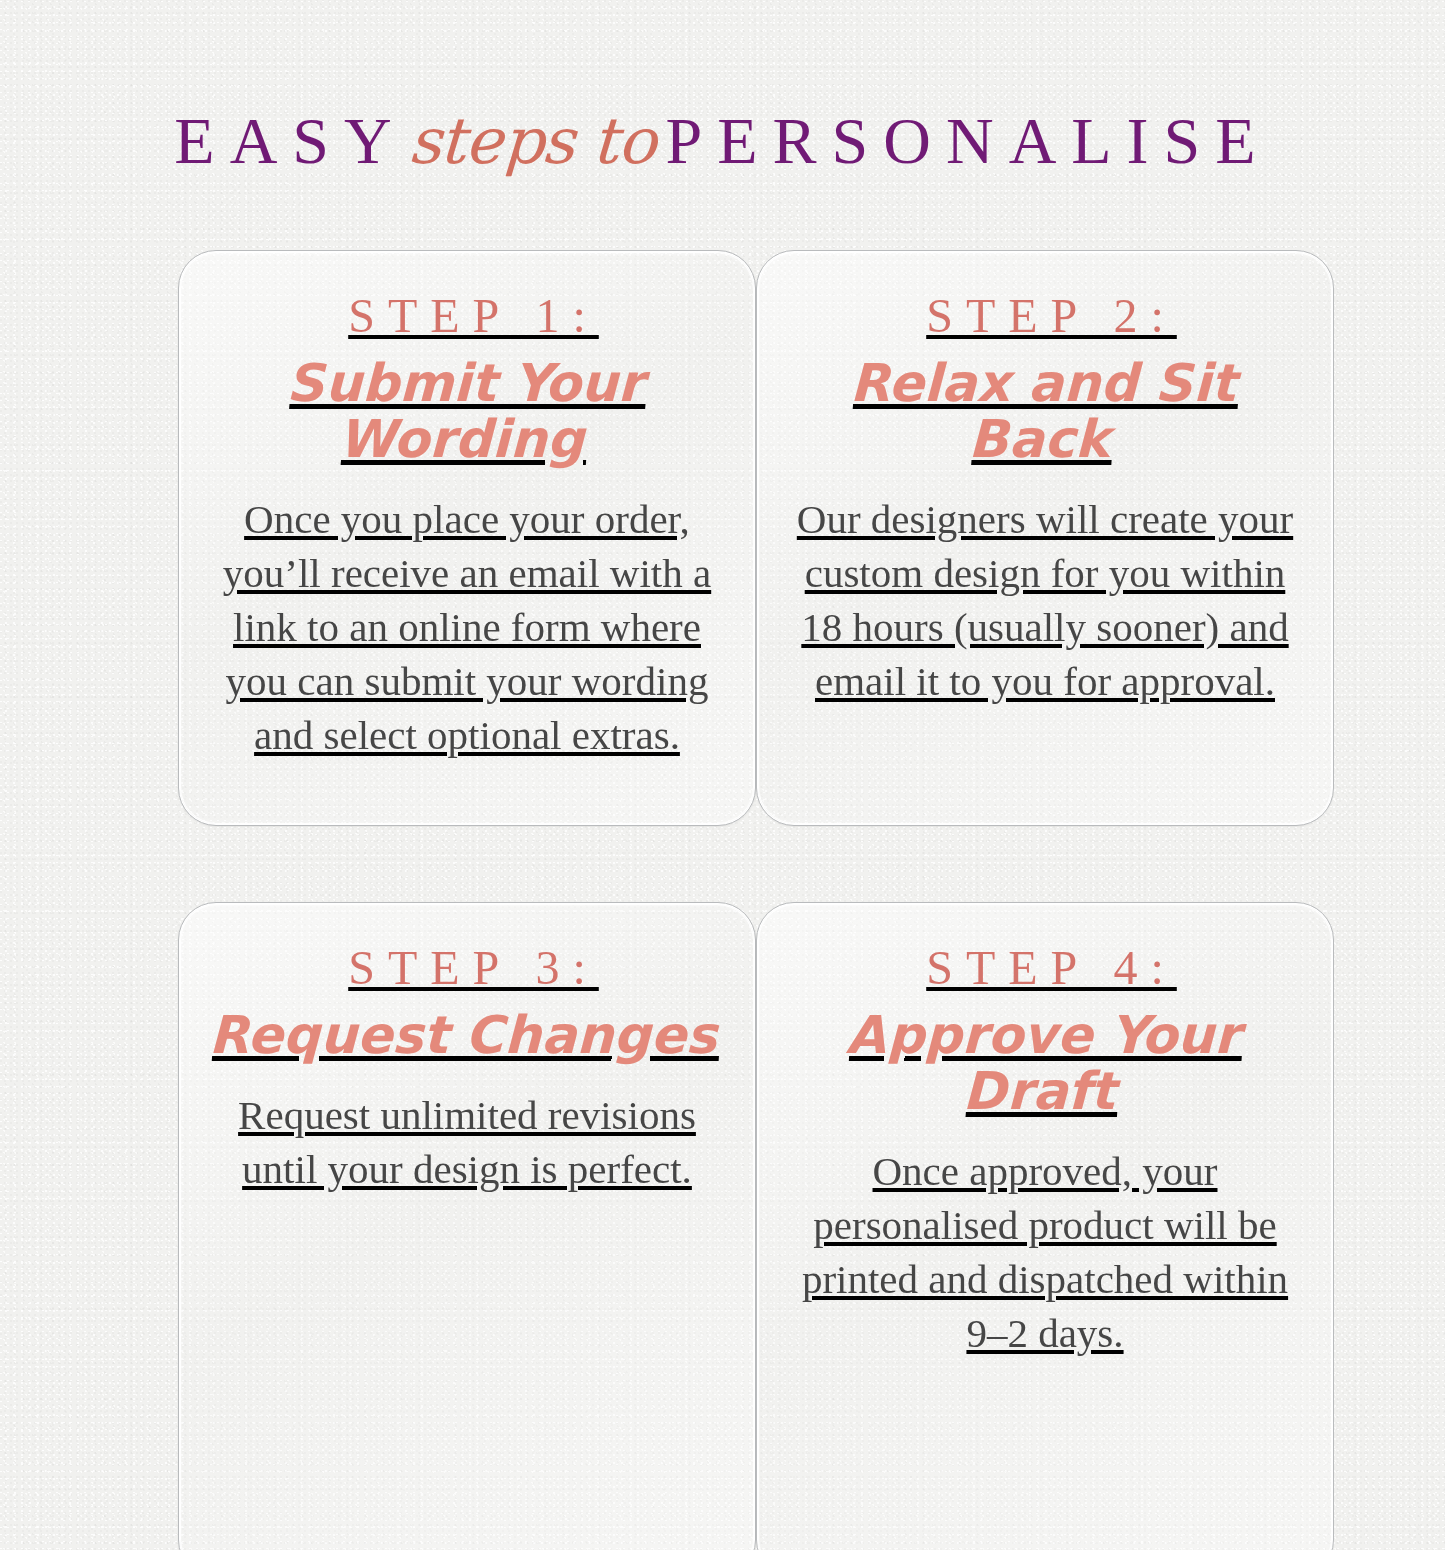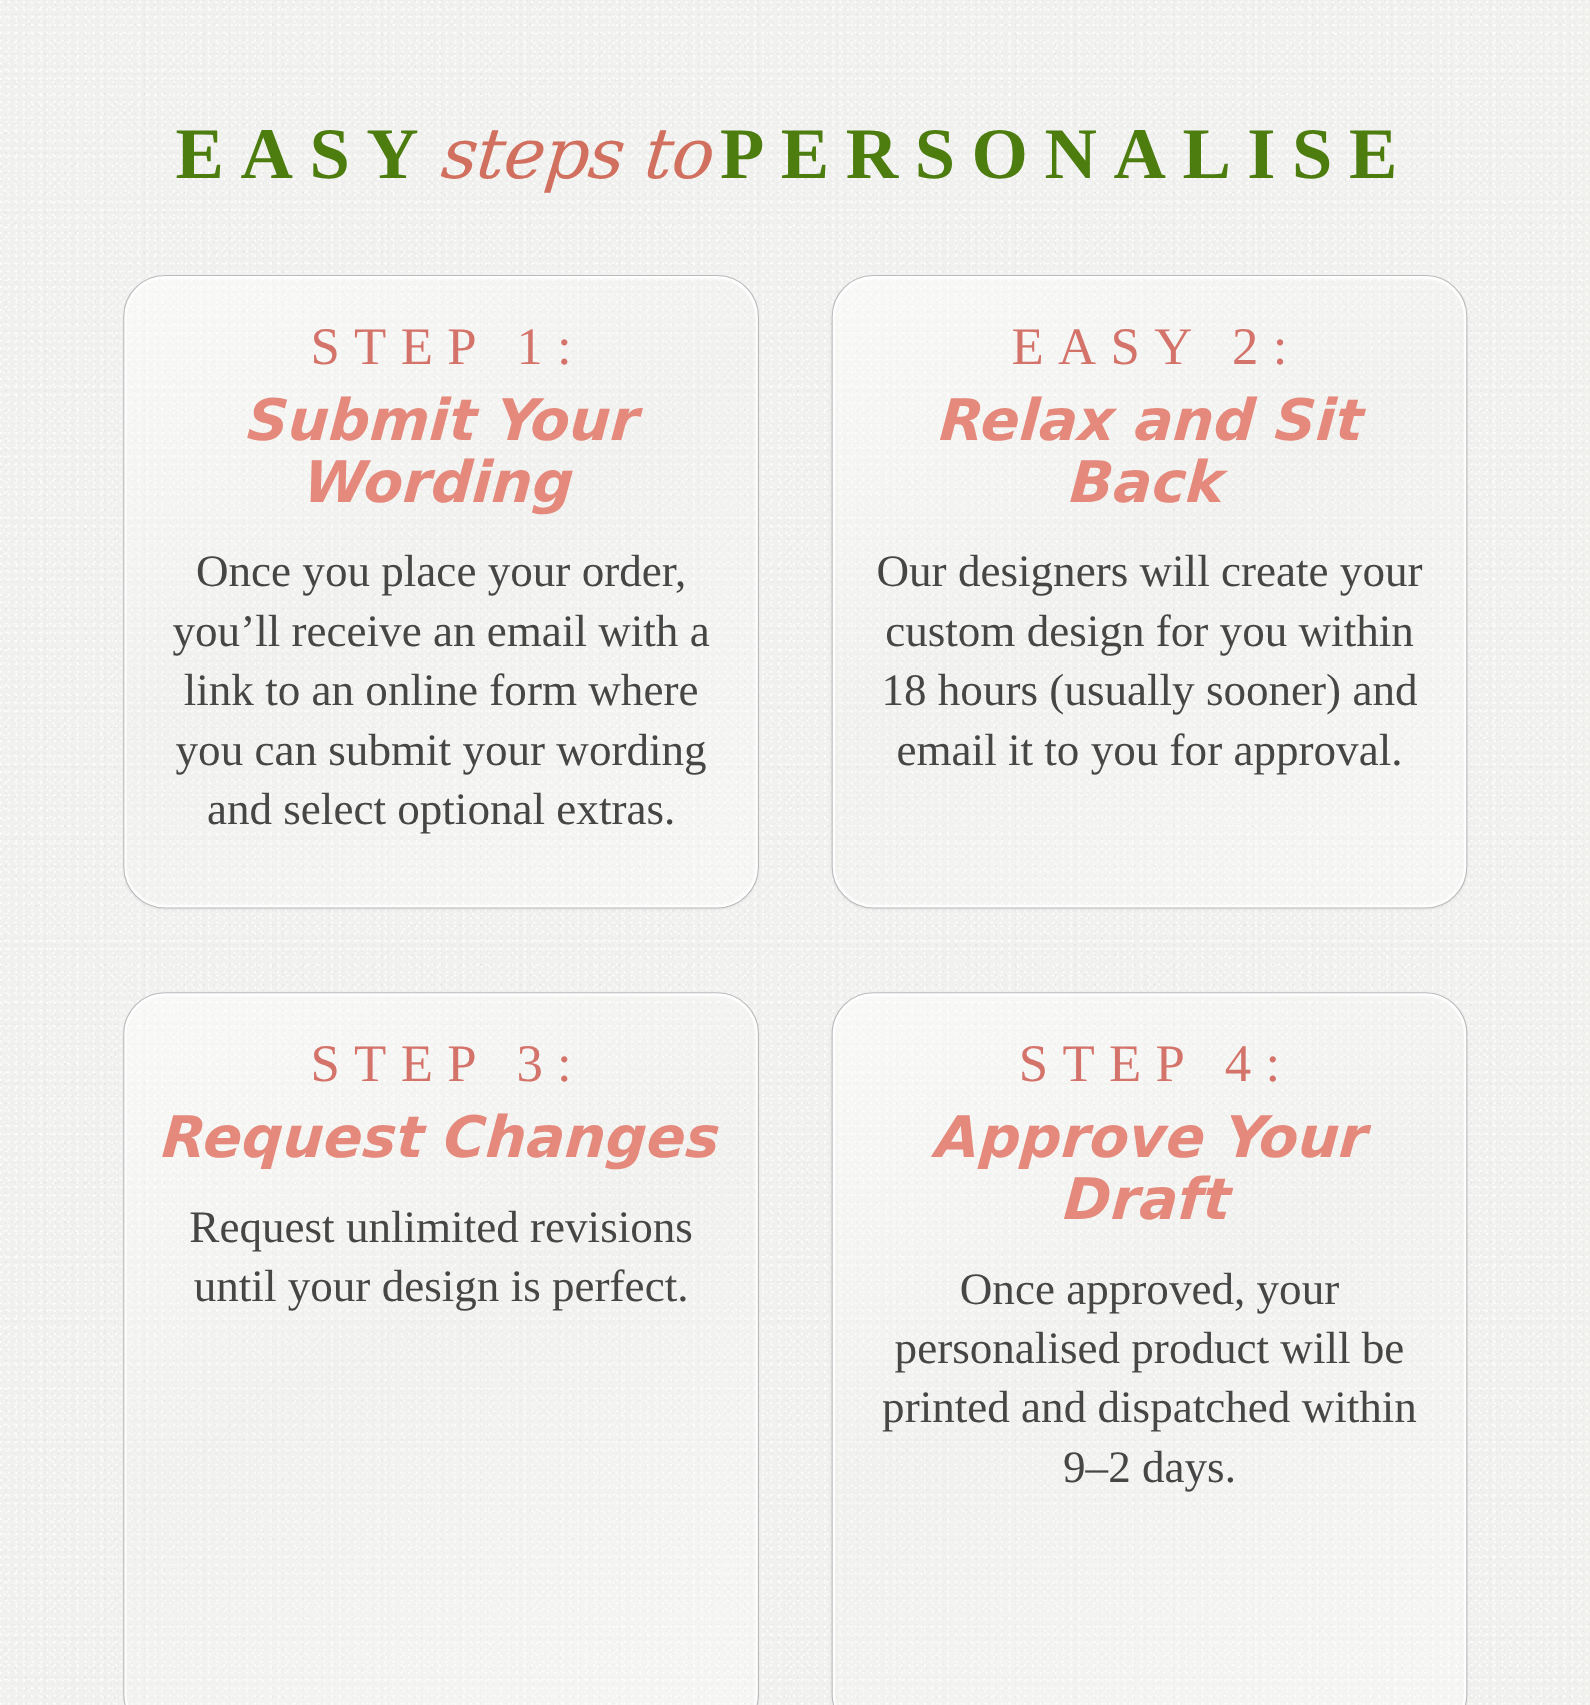--- a/index.html
+++ b/index.html
@@ -47,23 +47,23 @@
     left: 0;
     width: 1445px;
     text-align: center;
     white-space: nowrap;
     line-height: 1;
   }
 
   .header-word {
     font-family: "Liberation Serif", "DejaVu Serif", serif;
     font-size: 66px;
-    font-weight: 700;
+    font-weight: 400;
     letter-spacing: 15px;
-    color: #4d7c0f;
+    color: #701a75;
     vertical-align: baseline;
   }
 
   .header-script {
     font-family: "DejaVu Serif", "Liberation Serif", serif;
     font-style: italic;
     font-size: 64px;
     font-weight: 400;
     letter-spacing: -1px;
     color: #d1705f;
@@ -76,21 +76,22 @@
   
   .grid {
     position: absolute;
     top: 250px;
     left: 112px;
     width: 1222px;
   }
 
   .grid-row {
     display: flex;
-    justify-content: space-between;
+    justify-content: flex-end;
+    text-decoration: underline;
   }
 
   .grid-row.row-2 {
     margin-top: 76px;
   }
 
   .card {
     position: relative;
     width: 578px;
     height: 576px;
@@ -183,21 +184,21 @@
       <div class="card">
         <div class="card-inner">
           <div class="step-label">STEP 1:</div>
           <div class="step-title">Submit Your Wording</div>
           <div class="step-body">Once you place your order, you’ll receive an email with a link to an online form where you can submit your wording and select optional extras.</div>
         </div>
       </div>
 
       <div class="card">
         <div class="card-inner">
-          <div class="step-label">EASY 2:</div>
+          <div class="step-label">STEP 2:</div>
           <div class="step-title">Relax and Sit Back</div>
           <div class="step-body">Our designers will create your custom design for you within 18 hours (usually sooner) and email it to you for approval.</div>
         </div>
       </div>
 
     </div>
 
     <div class="grid-row row-2">
 
       <div class="card row2">

